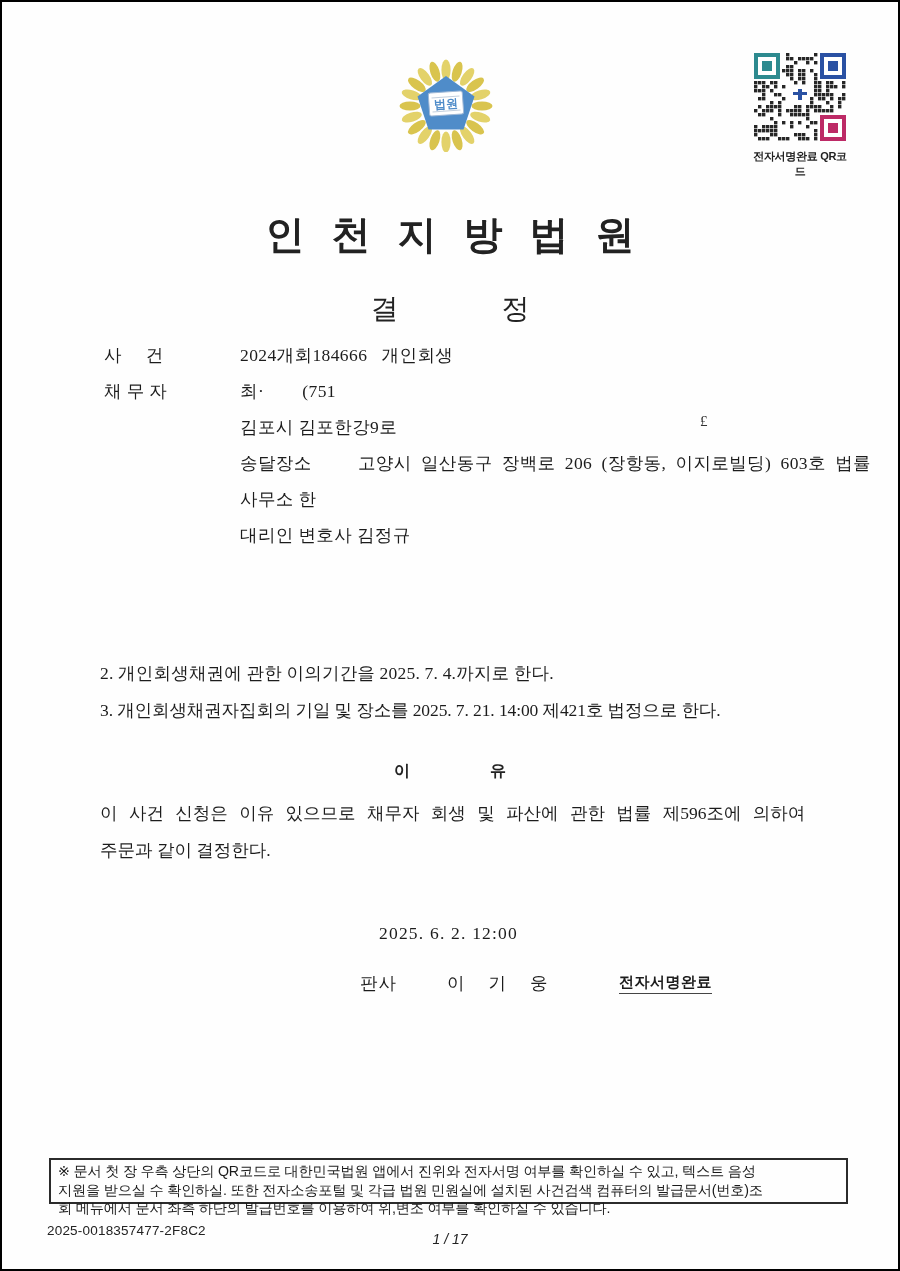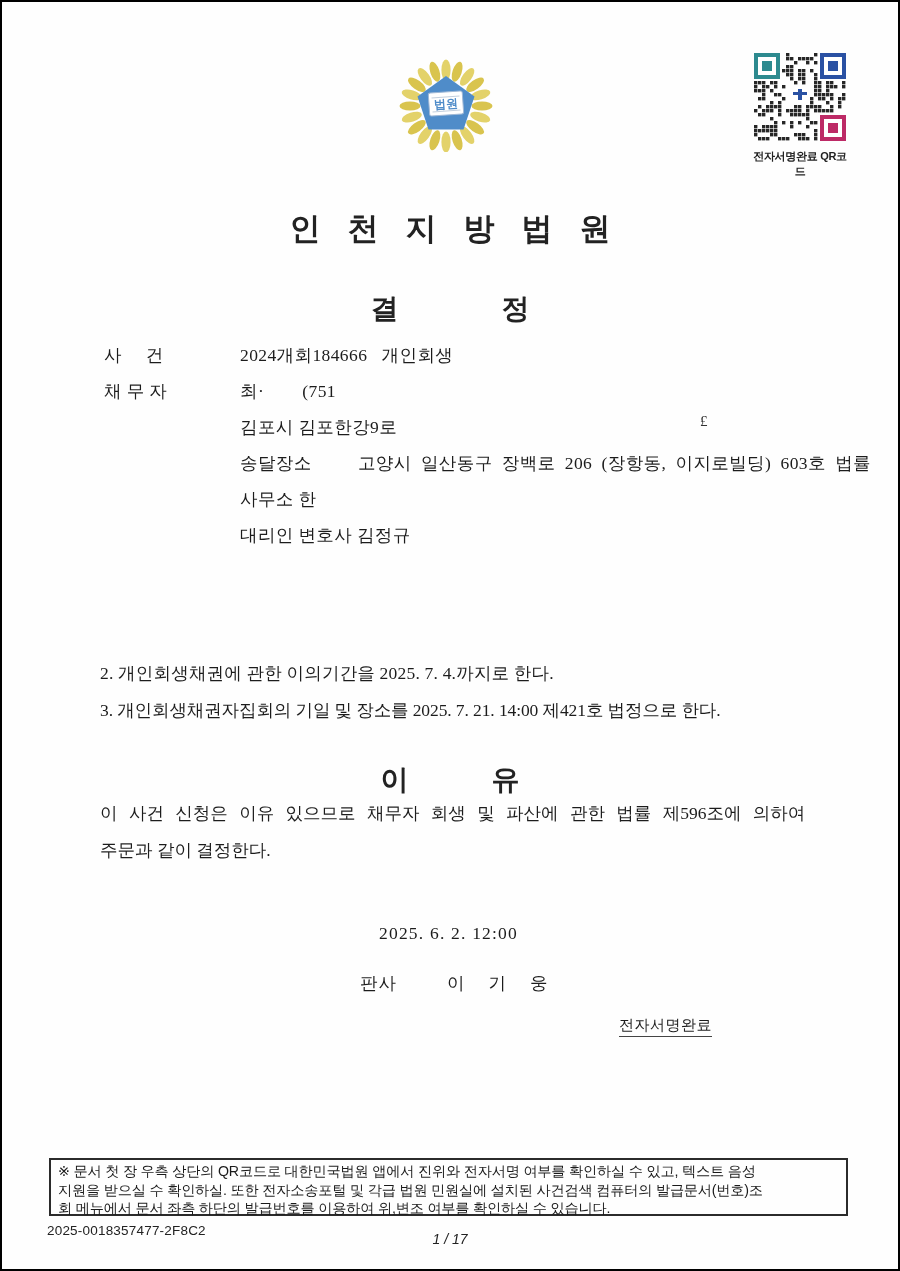--- a/index.html
+++ b/index.html
@@ -16,29 +16,29 @@
   .qr-wrap{left:752px; top:51px; width:92px; height:88px;}
   .qr-caption{
     left:748px; top:147px; width:100px; text-align:center;
     font-family:"Liberation Sans","DejaVu Sans",sans-serif;
     font-size:11px; font-weight:bold; letter-spacing:-0.3px; color:#222;
   }
 
   
   .court-title{left:0; right:0; top:206px; text-align:center;}
   .court-title span{
-    display:inline-block; font-size:31px; font-weight:bold;
+    display:inline-block; font-size:39px; font-weight:bold;
     letter-spacing:27px; margin-right:-27px; color:#222;
   }
   .section-heading{
     left:0; right:0; text-align:center; white-space:pre; color:#222;
   }
-  .decision-title{top:288px; font-size:28px; font-weight:bold; word-spacing:96px;}
+  .decision-title{top:288px; font-size:28px; font-weight:normal; word-spacing:96px;}
   .order-heading{top:582px; font-size:21px; font-weight:bold; word-spacing:76px;}
-  .reason-heading{top:759px; font-size:28px; font-weight:bold; word-spacing:76px;}
+  .reason-heading{top:759px; font-size:16px; font-weight:bold; word-spacing:76px;}
 
   
   .case-row{left:102px; font-size:17.5px; letter-spacing:0.4px;}
   .case-row .label{position:absolute; left:0; white-space:pre;}
   .case-row .value{position:absolute; left:103px; white-space:pre;margin-left:33px;}
   .row-case{top:341px;}
   .row-debtor{top:377px;}
   .row-addr{top:413px;}
   .row-service{top:449px;}
   .row-service .value{word-spacing:4.5px;}
@@ -55,27 +55,27 @@
   
   .reason-line{left:98px; font-size:17.5px; white-space:pre;}
   .reason-line-1{top:799px; word-spacing:7px;}
   .reason-line-2{top:836px;}
 
   
   .datetime{left:377px; top:921px; font-size:17.5px; letter-spacing:1.2px; white-space:pre;}
   .judge-label{left:358px; top:969px; font-size:17.5px; letter-spacing:1px;}
   .judge-name{left:445px; top:969px; font-size:17.5px; letter-spacing:24px; white-space:pre;}
   .esign{
-    left:617px; top:971px; font-size:15px; font-weight:normal;
-    letter-spacing:0.5px; border-bottom:1.5px solid #444; padding-bottom:1px;margin-top:43px;
+    left:617px; top:971px; font-size:15px; font-weight:bold;
+    letter-spacing:0.5px; border-bottom:1.5px solid #444; padding-bottom:1px;
   }
 
   
   .notice-box{
-    left:47px; top:1156px; width:799px; height:58px; box-sizing:border-box;
+    left:47px; top:1156px; width:799px; height:46px; box-sizing:border-box;
     border:2px solid #2b2b2b; padding:2px 7px;
     font-family:"Liberation Sans","DejaVu Sans",sans-serif;
     font-size:14.2px; line-height:18.5px; letter-spacing:-0.2px; color:#1a1a1a;
   }
   .notice-box div{white-space:pre;}
 
   
   .issue-number{
     left:45px; top:1221px;
     font-family:"Liberation Sans","DejaVu Sans",sans-serif;

